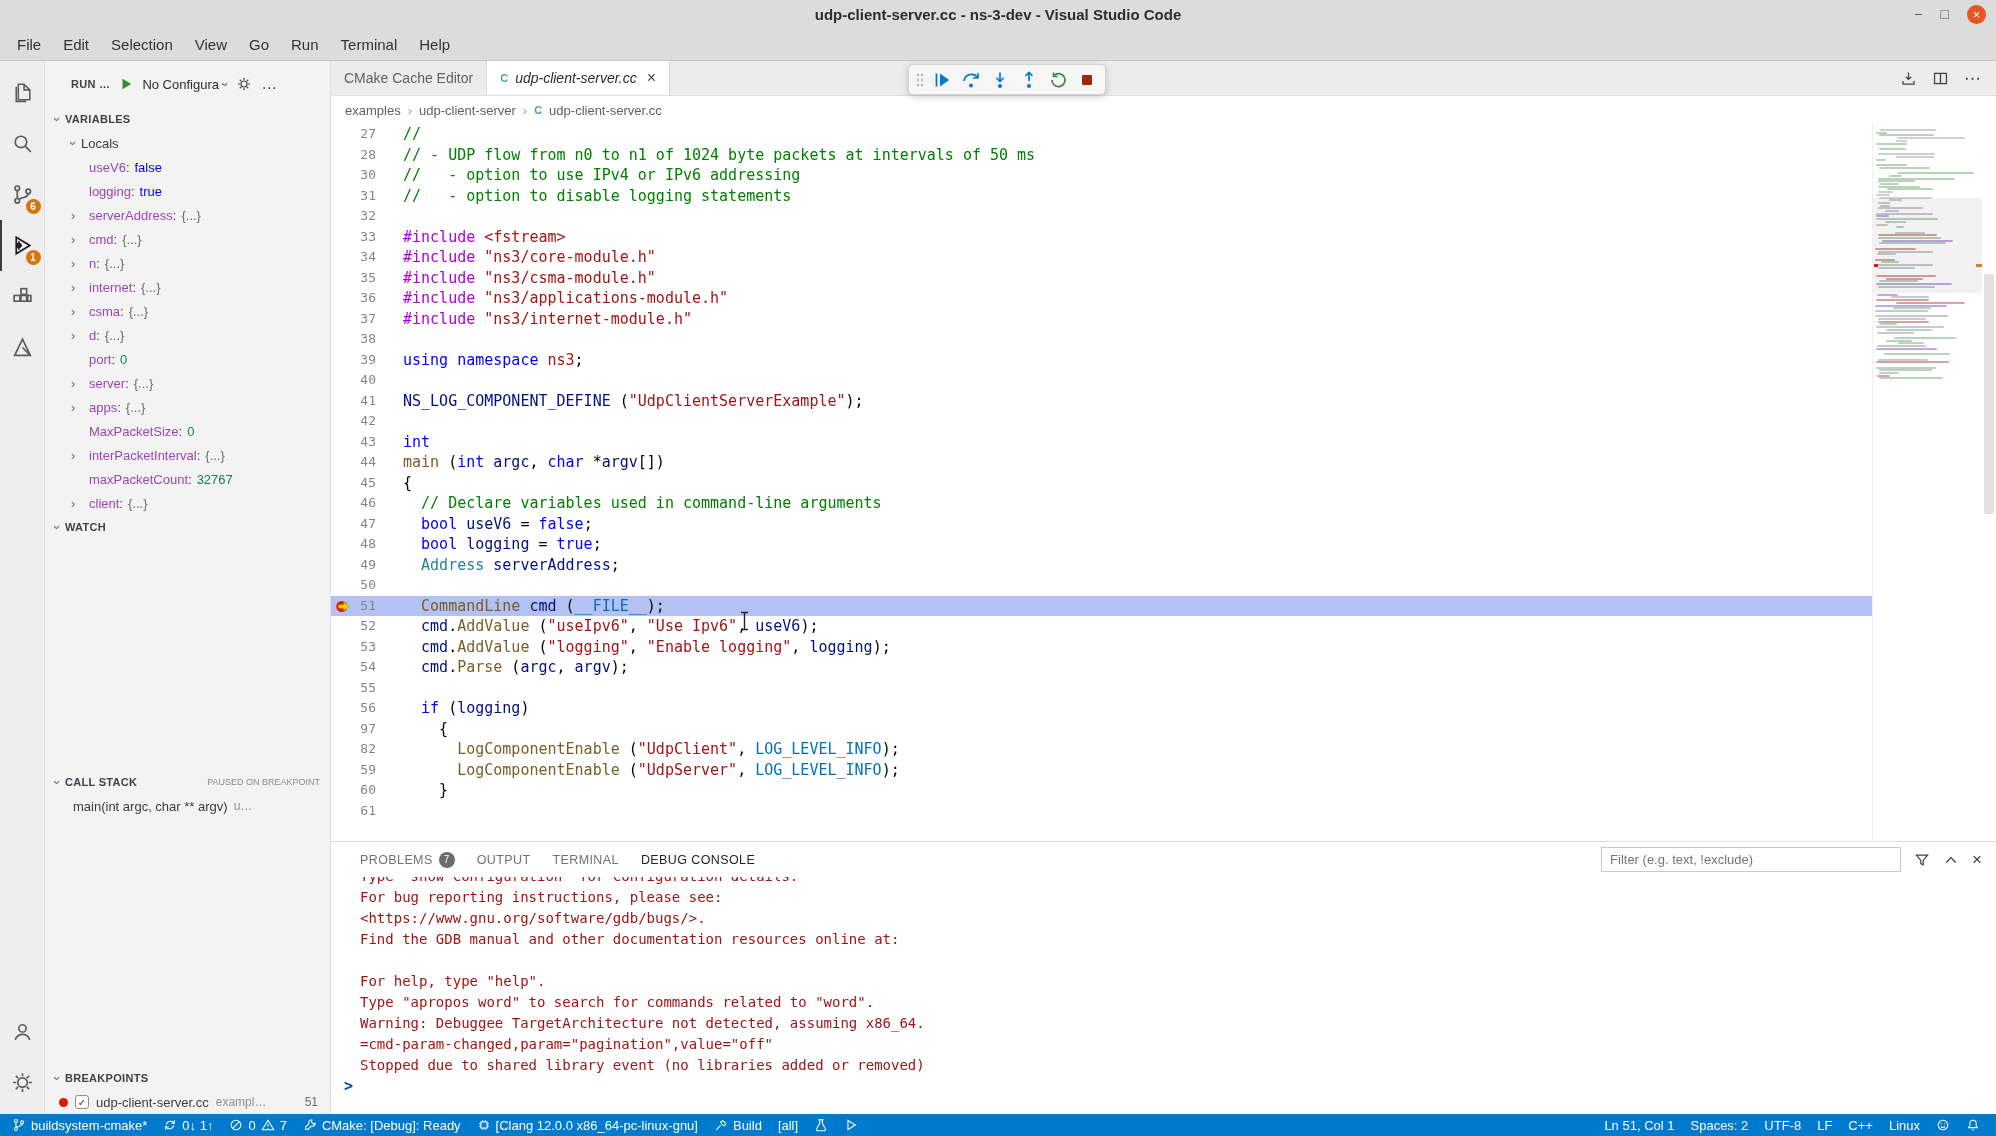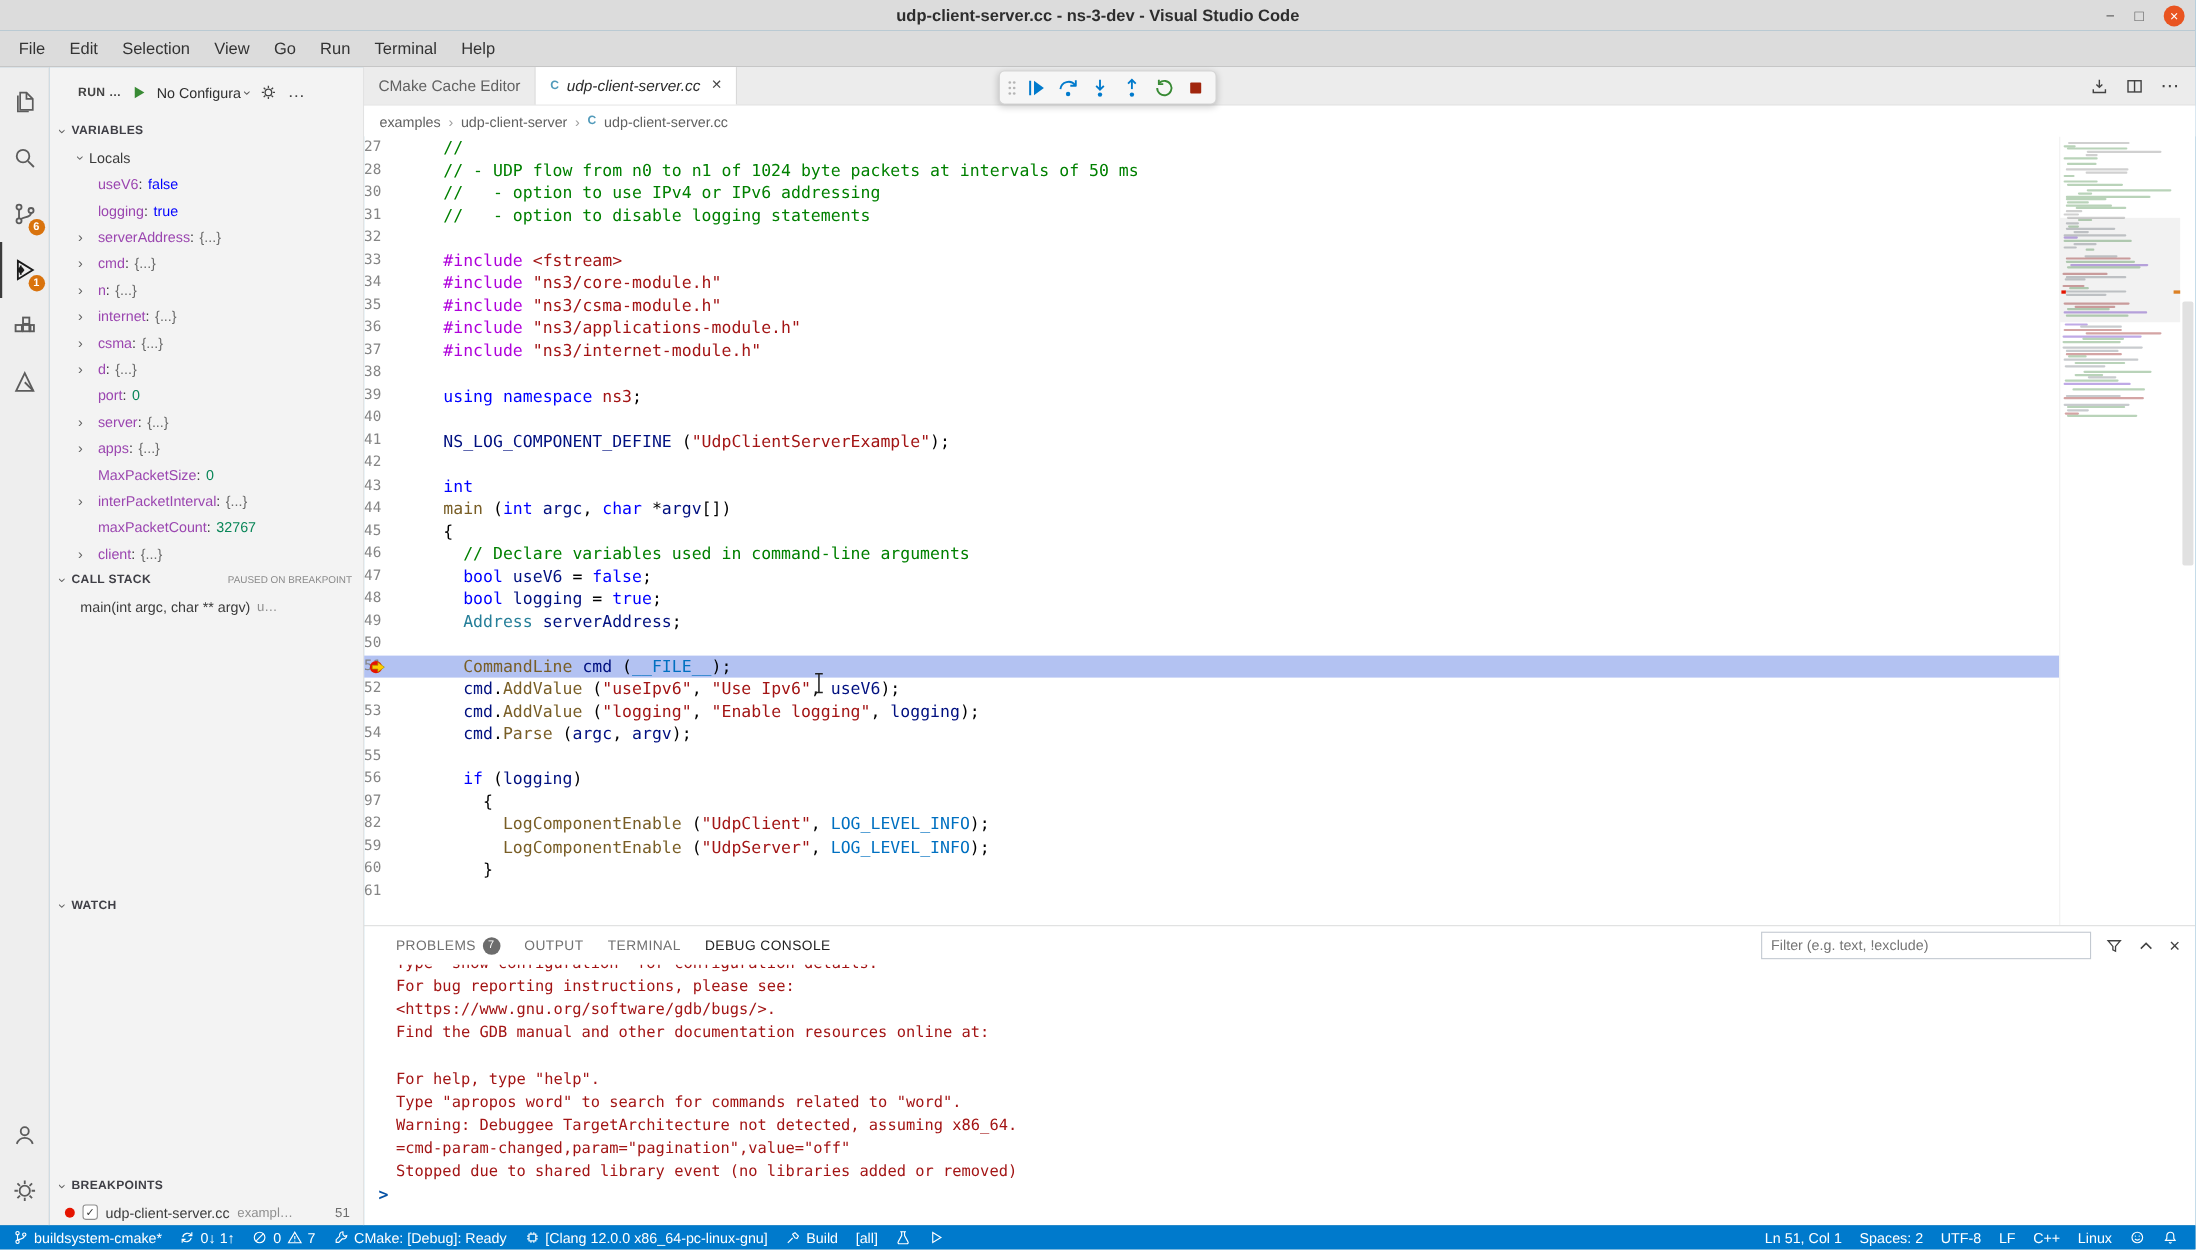--- a/index.html
+++ b/index.html
@@ -1,17 +1,17 @@
 <!DOCTYPE html>
 <html><head>
 <meta charset="utf-8">
 <style>
   * { margin:0; padding:0; box-sizing:border-box; }
   html,body { width:1996px; height:1136px; overflow:hidden; }
-  .window { width:1996px; height:1136px; display:flex; flex-direction:column; background:#0369a1;
+  .window { width:1996px; height:1136px; display:flex; flex-direction:column; background:#7dd3fc;
             font-family:"Liberation Sans",sans-serif; position:relative; }
 
   
   .titlebar { height:28px; flex:none; background:#dcdcdc; display:flex; align-items:center; position:relative; }
   .titlebar .title { position:absolute; left:0; right:0; text-align:center; font-size:15px; font-weight:700; color:#2d2d2d; }
   .win-controls { margin-left:auto; display:flex; align-items:center; gap:18px; padding-right:10px; z-index:2; }
   .win-glyph { font-size:14px; color:#5a5a5a; line-height:1; }
   .win-close { width:19px; height:19px; border-radius:50%; background:#e95420; color:#fff; display:flex; align-items:center; justify-content:center; font-size:13px; line-height:1; }
 
   
@@ -76,21 +76,21 @@
   .dbg-btn svg { width:20px; height:20px; }
   .dbg-grip { width:12px; display:flex; align-items:center; justify-content:center; color:#b5b5b5; }
 
   .breadcrumb { height:28px; flex:none; display:flex; align-items:center; gap:7px; padding-left:14px; font-size:13px; color:#616161; background:#fff; }
   .crumb-sep { display:inline-block; color:#9f9f9f; }
 
   .code-wrap { flex:1; min-height:0; position:relative; overflow:hidden; font-family:"DejaVu Sans Mono",monospace; font-size:15px; }
   .code-lines { position:absolute; top:0; left:0; right:124px; }
   .code-row { display:flex; height:20.5px; line-height:20.5px; }
   .code-row.current { background:#b3c2f2; }
-  .gutter { width:72px; flex:none; position:relative; text-align:left; padding-right:27px; color:#858585; font-size:13px; }
+  .gutter { width:72px; flex:none; position:relative; text-align:right; padding-right:27px; color:#858585; font-size:13px; }
   .bp-arrow { position:absolute; left:4px; top:2px; width:17px; height:17px; }
   .code-text { white-space:pre; color:#000; }
   .tk-d{color:#000}.tk-c{color:#008000}.tk-k{color:#0000ff}.tk-s{color:#a31515}.tk-s2{color:#a31515}
   .tk-p{color:#af00db}.tk-t{color:#267f99}.tk-f{color:#795e26}.tk-v{color:#001080}.tk-m{color:#0070c1}
 
   .minimap { position:absolute; top:0; right:14px; width:110px; bottom:0; background:#fff; border-left:1px solid #f0f0f0; }
   .mm-bar { position:absolute; height:2px; border-radius:1px; opacity:.55; }
   .mm-slider { position:absolute; left:0; right:0; background:rgba(0,0,0,.05); }
   .mm-marker { position:absolute; right:0; width:6px; height:3px; background:rgba(217,115,13,.9); }
   .mm-bp { position:absolute; left:1px; width:4px; height:3px; background:#e51400; }
@@ -317,36 +317,36 @@
             </div>
             <div class="var-row">
               <span class="var-twisty">›</span>
               <span class="var-name">client</span>
               <span class="var-colon">:</span>
               <span class="val-obj">{...}</span>
             </div>
           </div>
       </div>
 
+      <div class="section" style="height:255px;">
+        <div class="sec-header">
+          <span class="sec-twisty"><span>›</span></span>
+          <span class="sec-title">WATCH</span>
+        </div>
+      </div>
+
       <div class="section" style="height:296px;">
         <div class="sec-header">
           <span class="sec-twisty"><span>›</span></span>
           <span class="sec-title">CALL STACK</span>
           <span class="sec-status">PAUSED ON BREAKPOINT</span>
         </div>
         <div class="callstack-frame">
           <span>main(int argc, char ** argv)</span>
           <span class="frame-suffix">u…</span>
-        </div>
-      </div>
-
-      <div class="section" style="height:255px;">
-        <div class="sec-header">
-          <span class="sec-twisty"><span>›</span></span>
-          <span class="sec-title">WATCH</span>
         </div>
       </div>
 
       <div class="section" style="flex:1;">
         <div class="sec-header">
           <span class="sec-twisty"><span>›</span></span>
           <span class="sec-title">BREAKPOINTS</span>
         </div>
         <div class="bp-row">
           <span class="bp-dot"></span>

